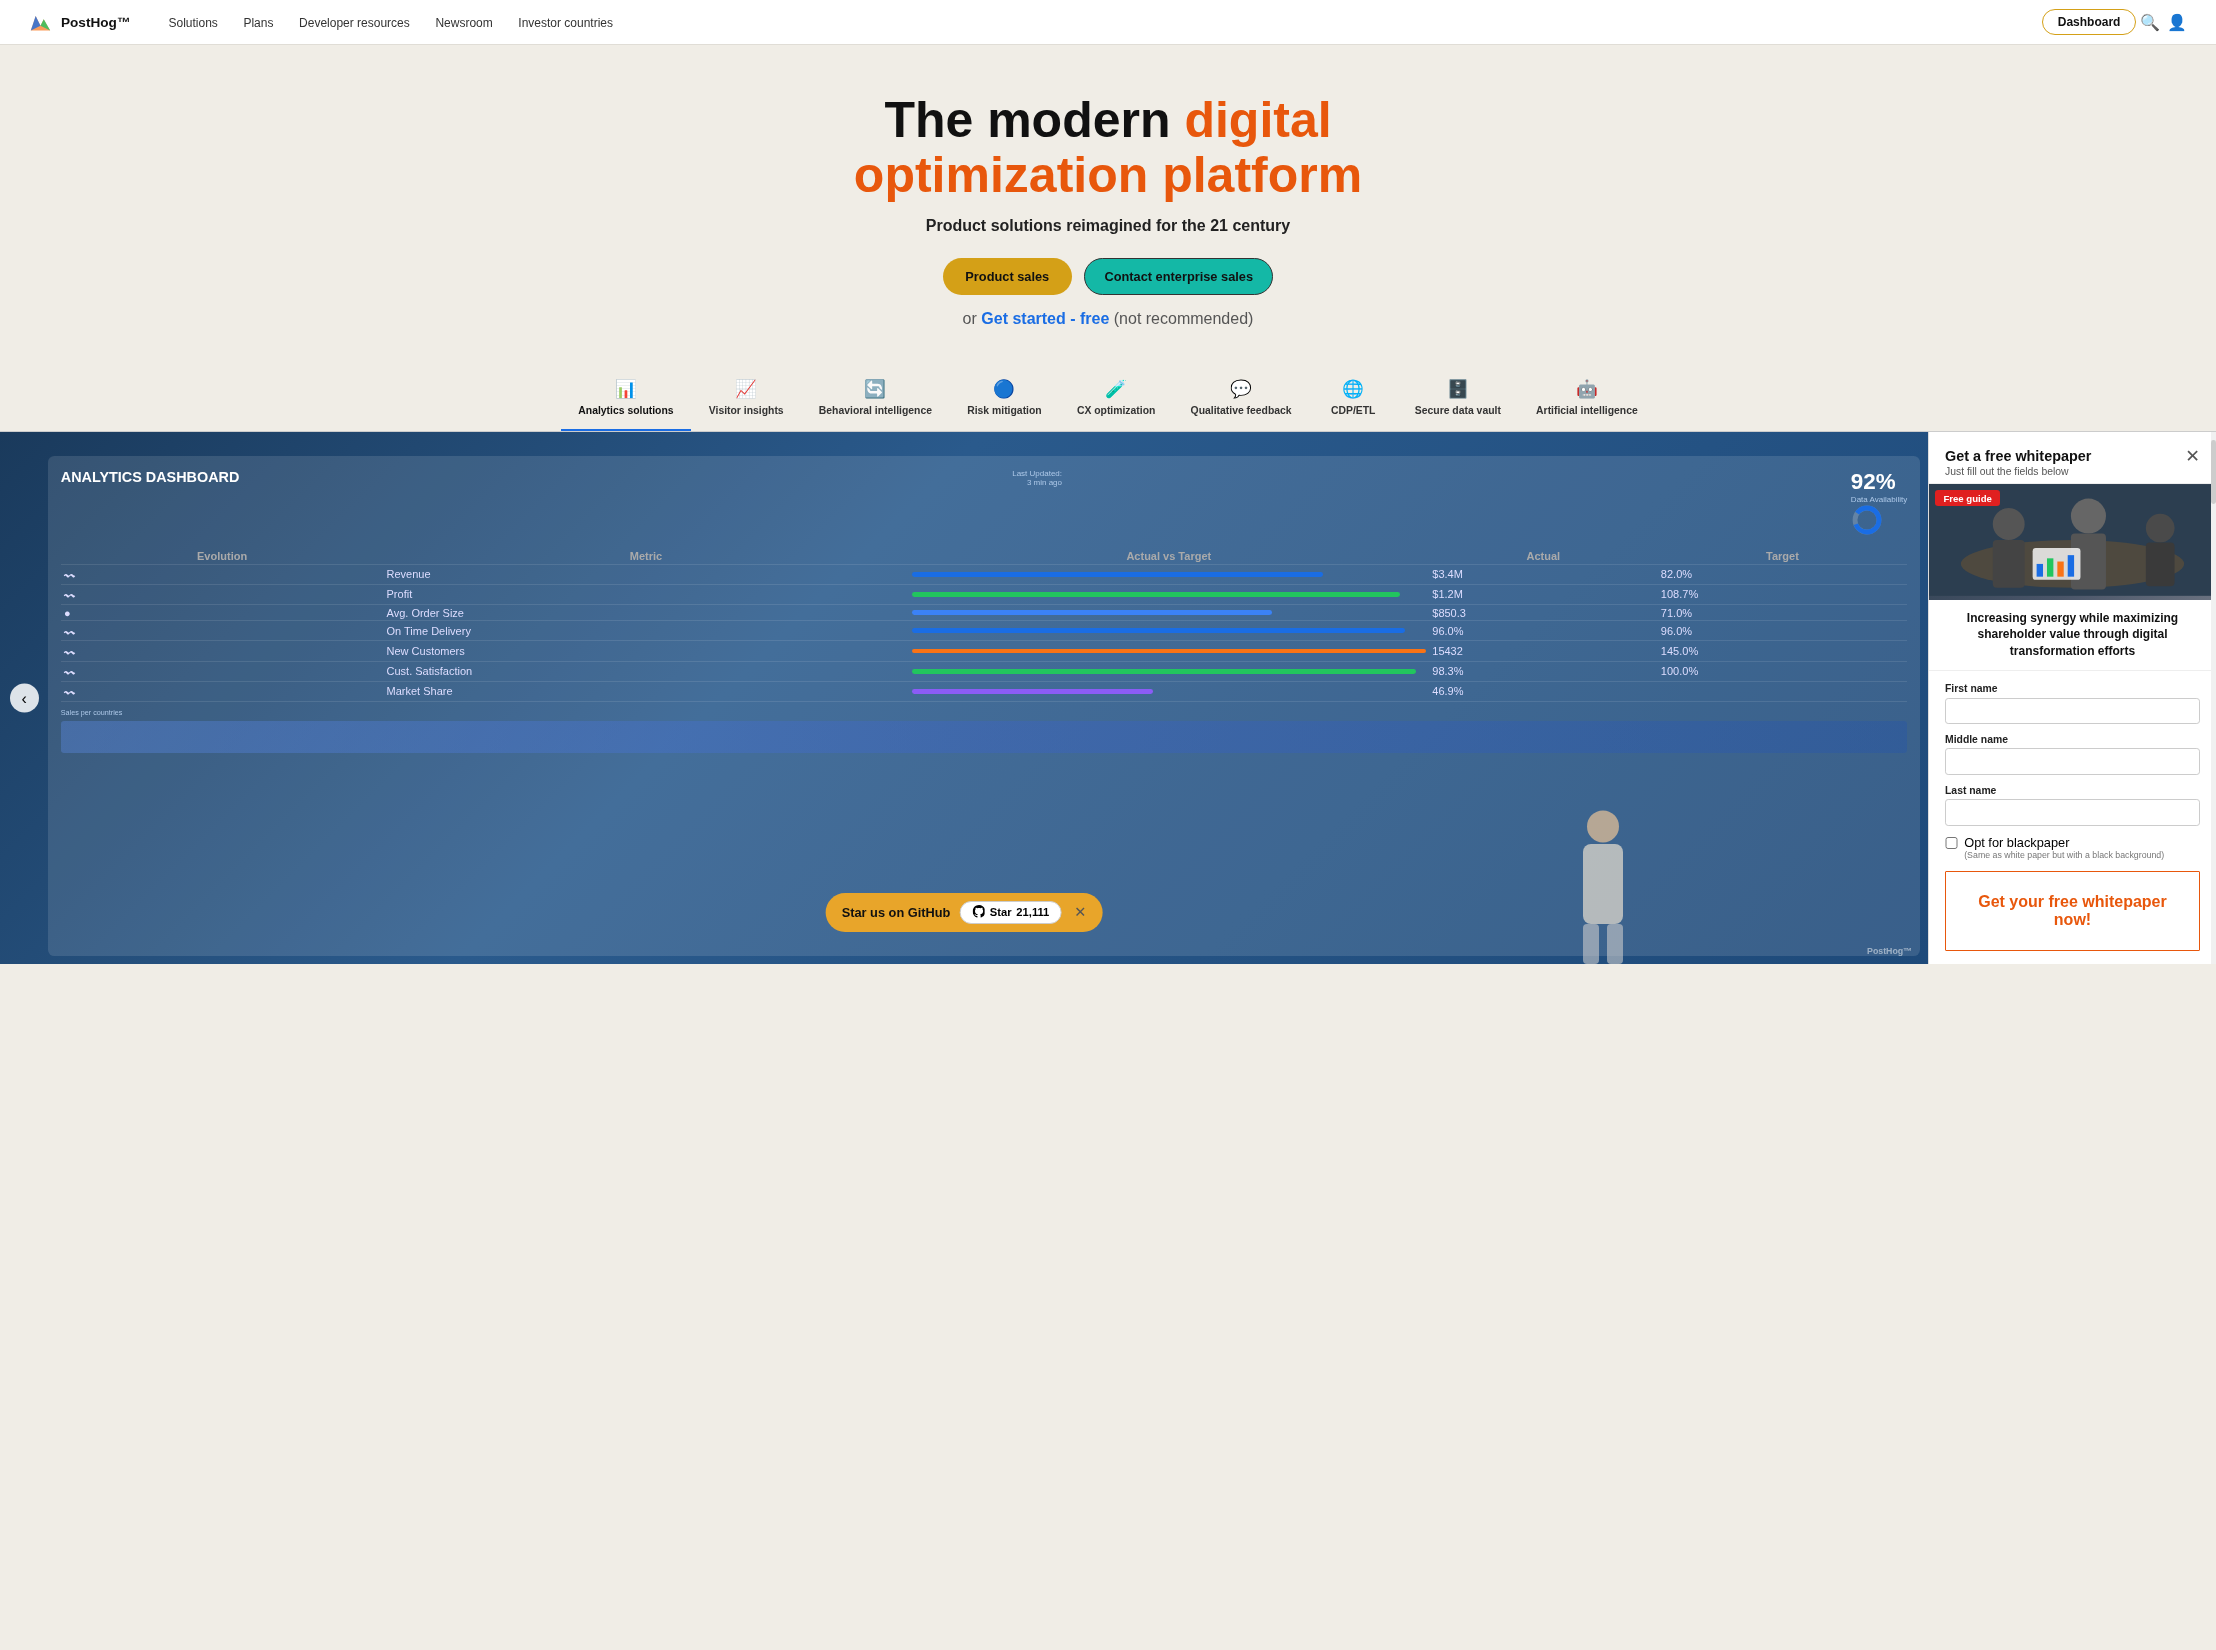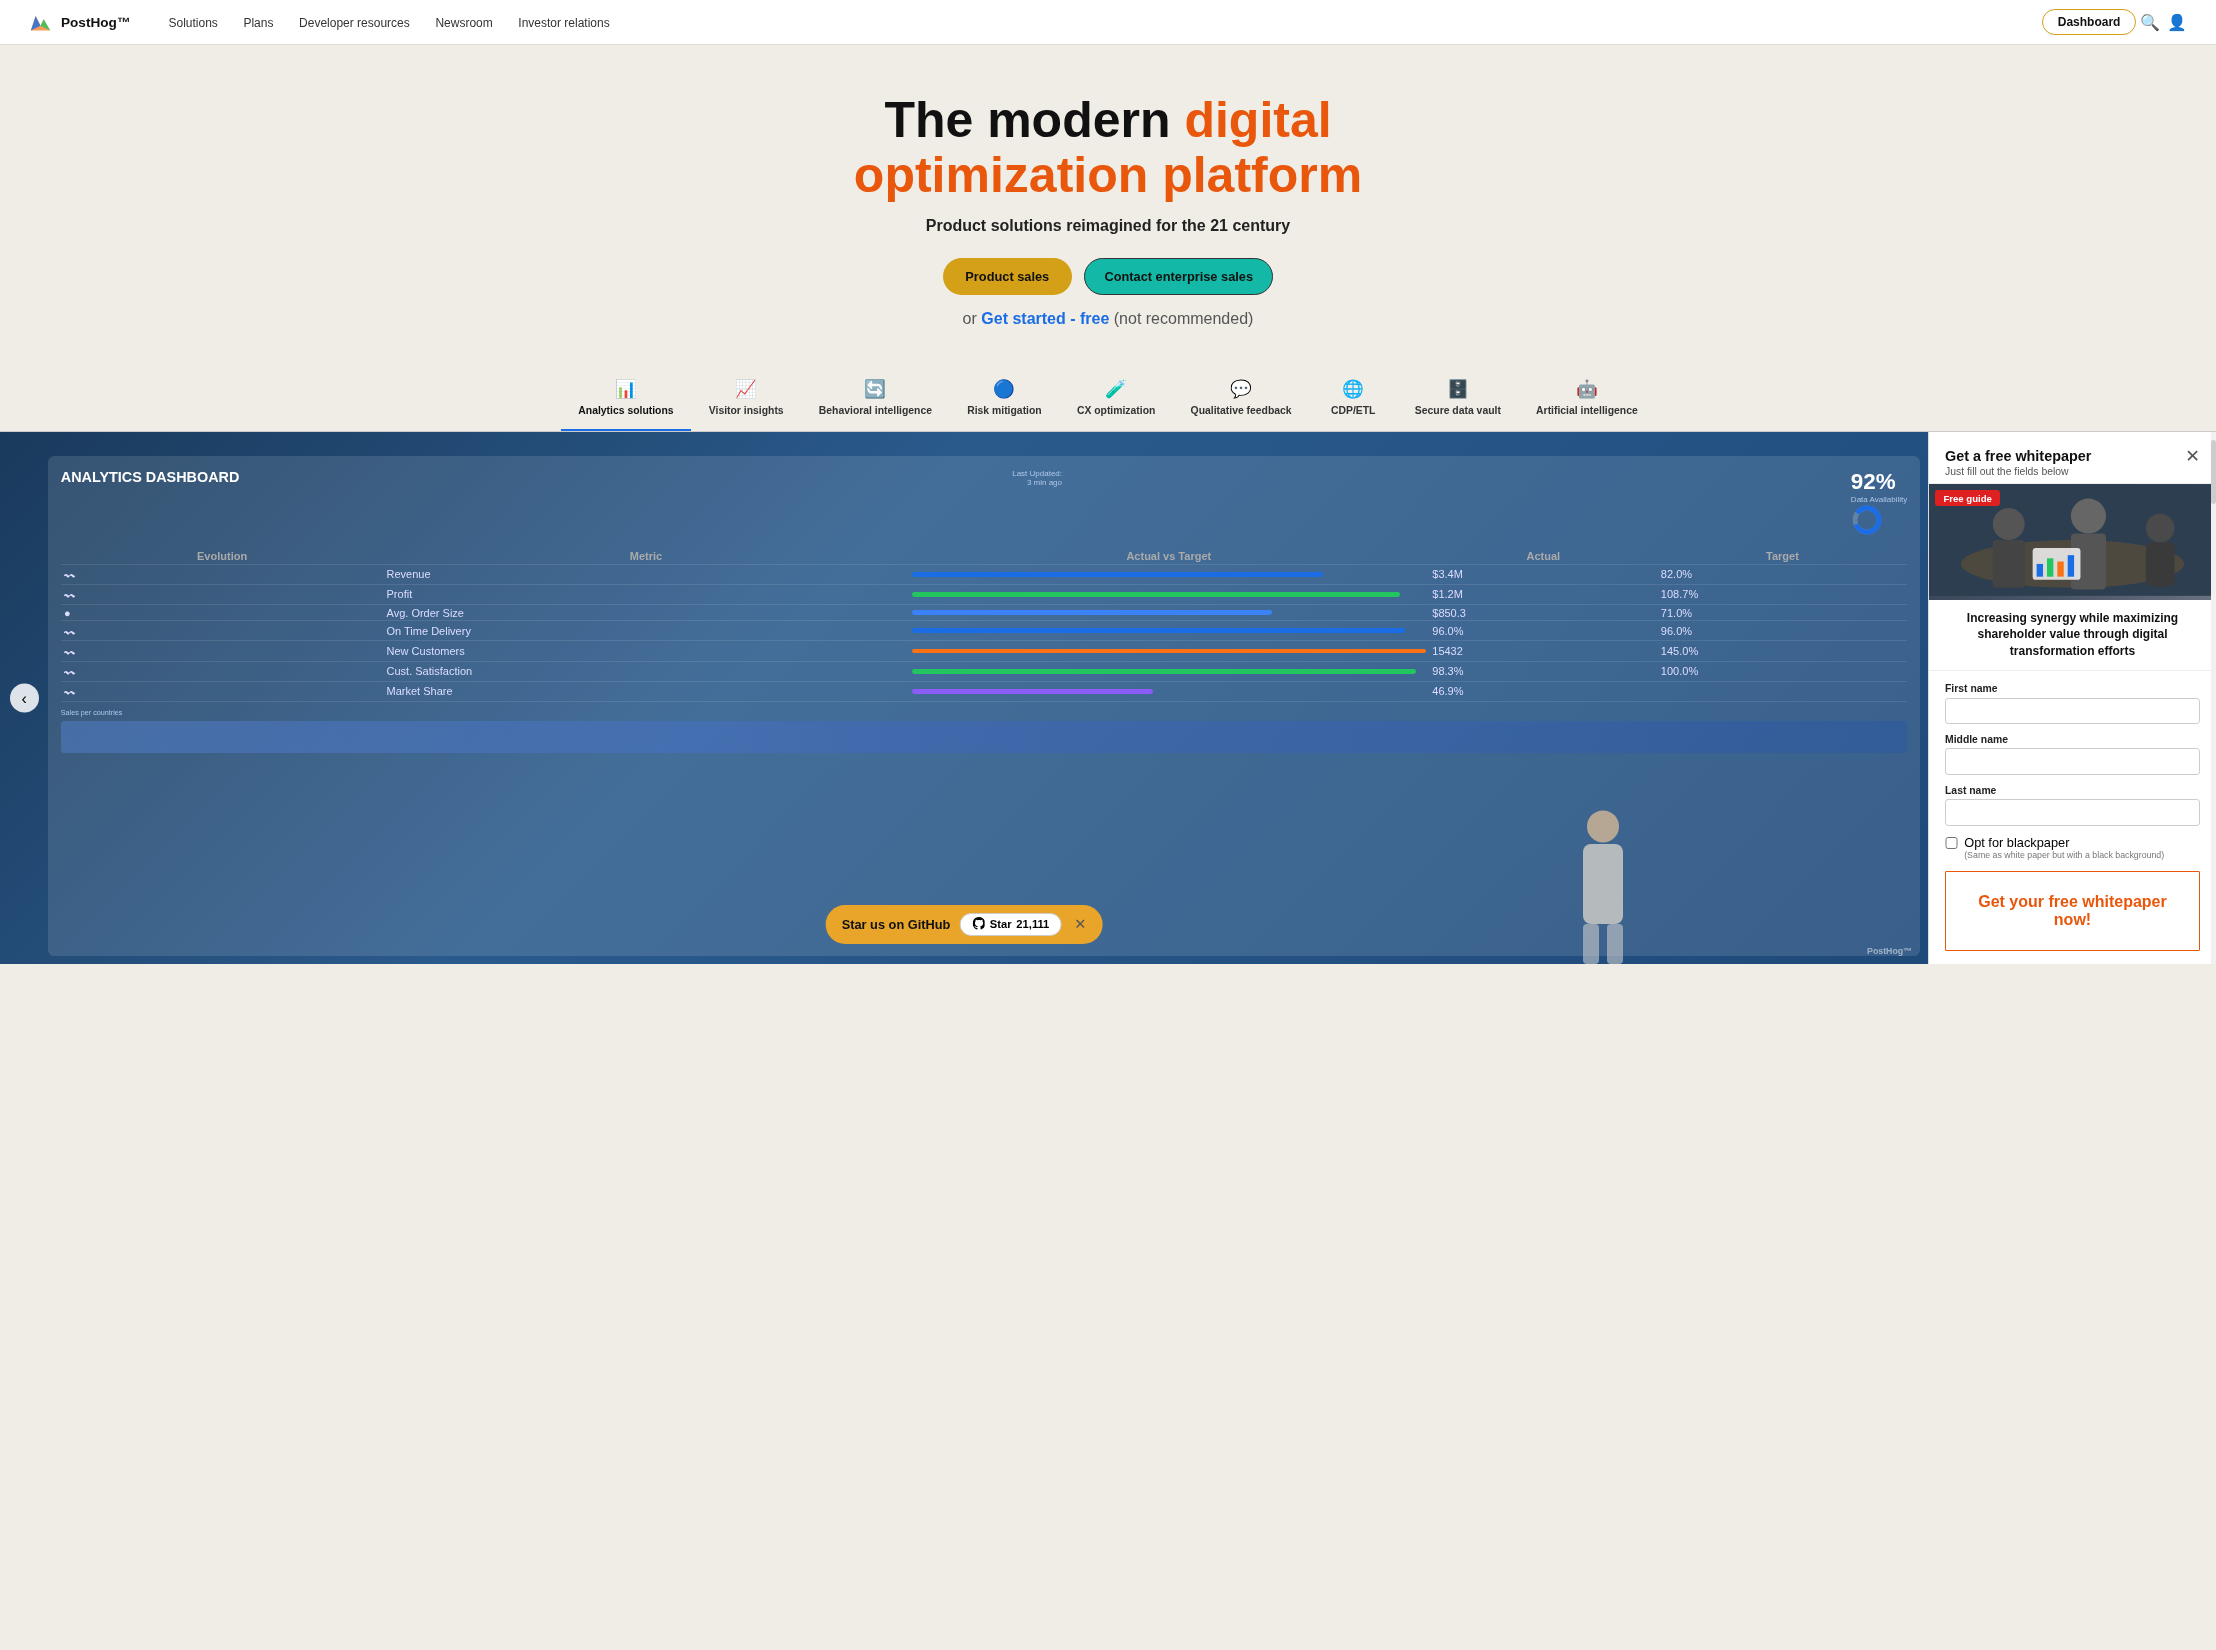--- a/index.html
+++ b/index.html
@@ -231,21 +231,21 @@
       padding: 1.6px 3.2px;
       border-bottom: 0.8px solid rgba(255,255,255,0.1);
     }
     .dash-table th {
       color: #aaa;
     }
 
     
     .github-bar {
       position: absolute;
-      bottom: 20px;
+      bottom: 32px;
       left: 50%;
       transform: translateX(-50%);
       background: #e8a52a;
       border-radius: 22.4px;
       display: flex;
       align-items: center;
       padding: 8px 16px;
       gap: 9.6px;
       z-index: 20;
       white-space: nowrap;
@@ -418,21 +418,21 @@
       <path d="M6 28 L12 10 L18 22 Z" fill="#1a6de4" opacity="0.8"></path>
       <path d="M18 22 L22 14 L30 28 Z" fill="#22c55e" opacity="0.8"></path>
     </svg>
     <span class="logo-text">PostHog™</span>
   </div>
   <ul class="nav-links">
     <li><a>Solutions</a></li>
     <li><a>Plans</a></li>
     <li><a>Developer resources</a></li>
     <li><a>Newsroom</a></li>
-    <li><a>Investor relations</a></li>
+    <li><a>Investor countries</a></li>
   </ul>
   <div class="nav-right">
     <button class="btn-dashboard">Dashboard</button>
     <button class="icon-btn">
       <span>🔍</span>
     </button>
     <button class="icon-btn">
       <span>👤</span>
     </button>
   </div>

